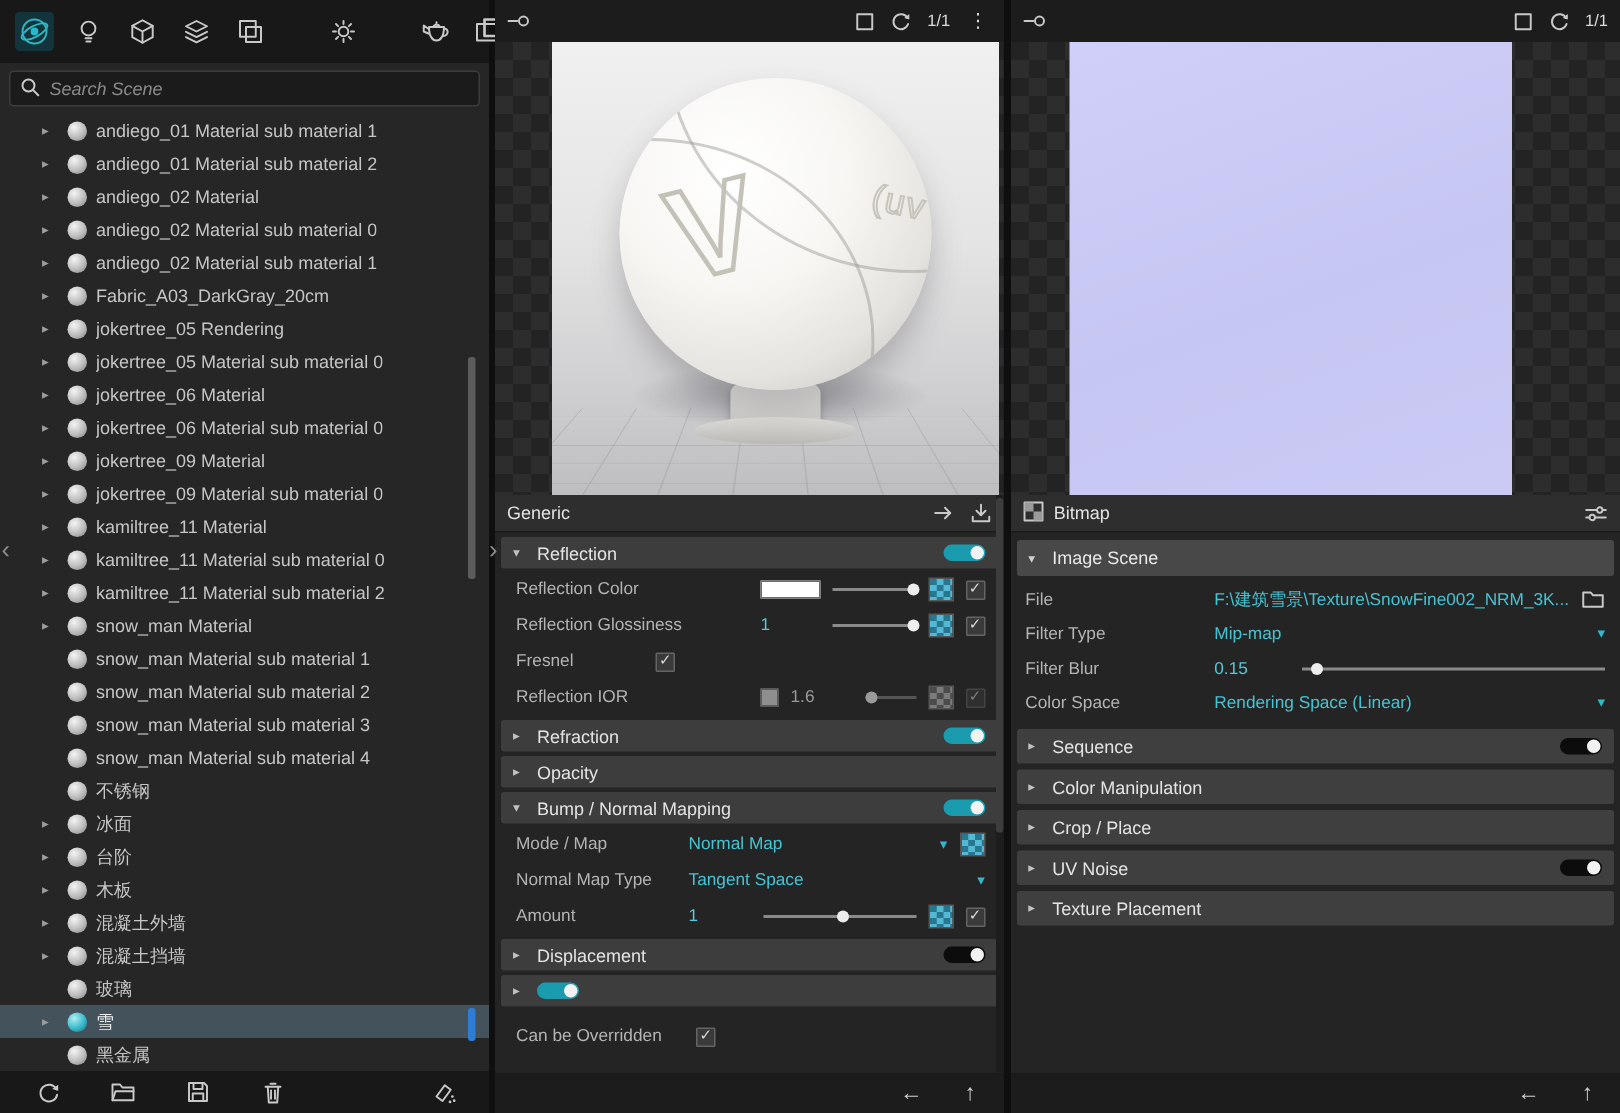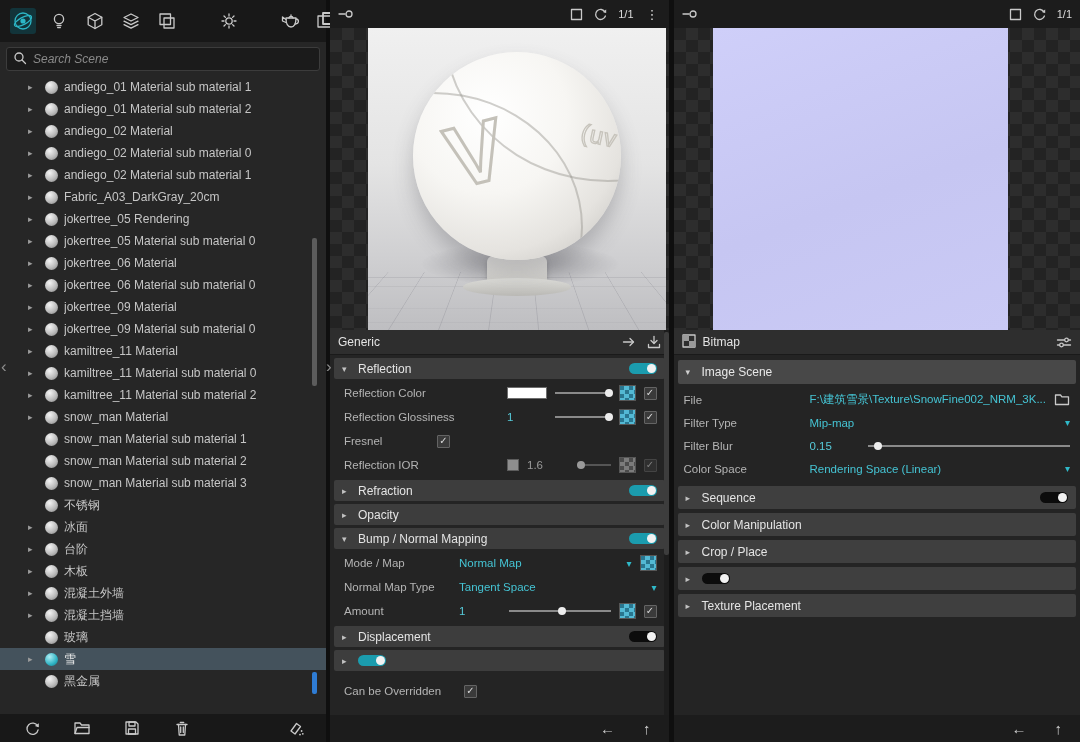--- a/index.html
+++ b/index.html
@@ -315,20 +315,25 @@
           <span class="lbl">snow_man Material sub material 2</span>
         </div>
         <div class="srow">
           <span class="arr"></span>
           <span class="sph"></span>
           <span class="lbl">snow_man Material sub material 3</span>
         </div>
         <div class="srow">
           <span class="arr"></span>
           <span class="sph"></span>
+          <span class="lbl">snow_man Material sub material 4</span>
+        </div>
+        <div class="srow">
+          <span class="arr"></span>
+          <span class="sph"></span>
           <span class="lbl">不锈钢</span>
         </div>
         <div class="srow">
           <span class="arr">▸</span>
           <span class="sph"></span>
           <span class="lbl">冰面</span>
         </div>
         <div class="srow">
           <span class="arr">▸</span>
           <span class="sph"></span>
@@ -674,20 +679,21 @@
       <div class="rsec">
         <span class="tri">▸</span>
         <span class="sec-label">Color Manipulation</span>
       </div>
       <div class="rsec">
         <span class="tri">▸</span>
         <span class="sec-label">Crop / Place</span>
       </div>
       <div class="rsec">
         <span class="tri">▸</span>
+        <span class="sec-label">UV Noise</span>
         <span class="toggle"></span>
       </div>
       <div class="rsec">
         <span class="tri">▸</span>
         <span class="sec-label">Texture Placement</span>
       </div>
     </div>
 
     <div class="panel-footer">
       <span class="nav-arrow">←</span>

